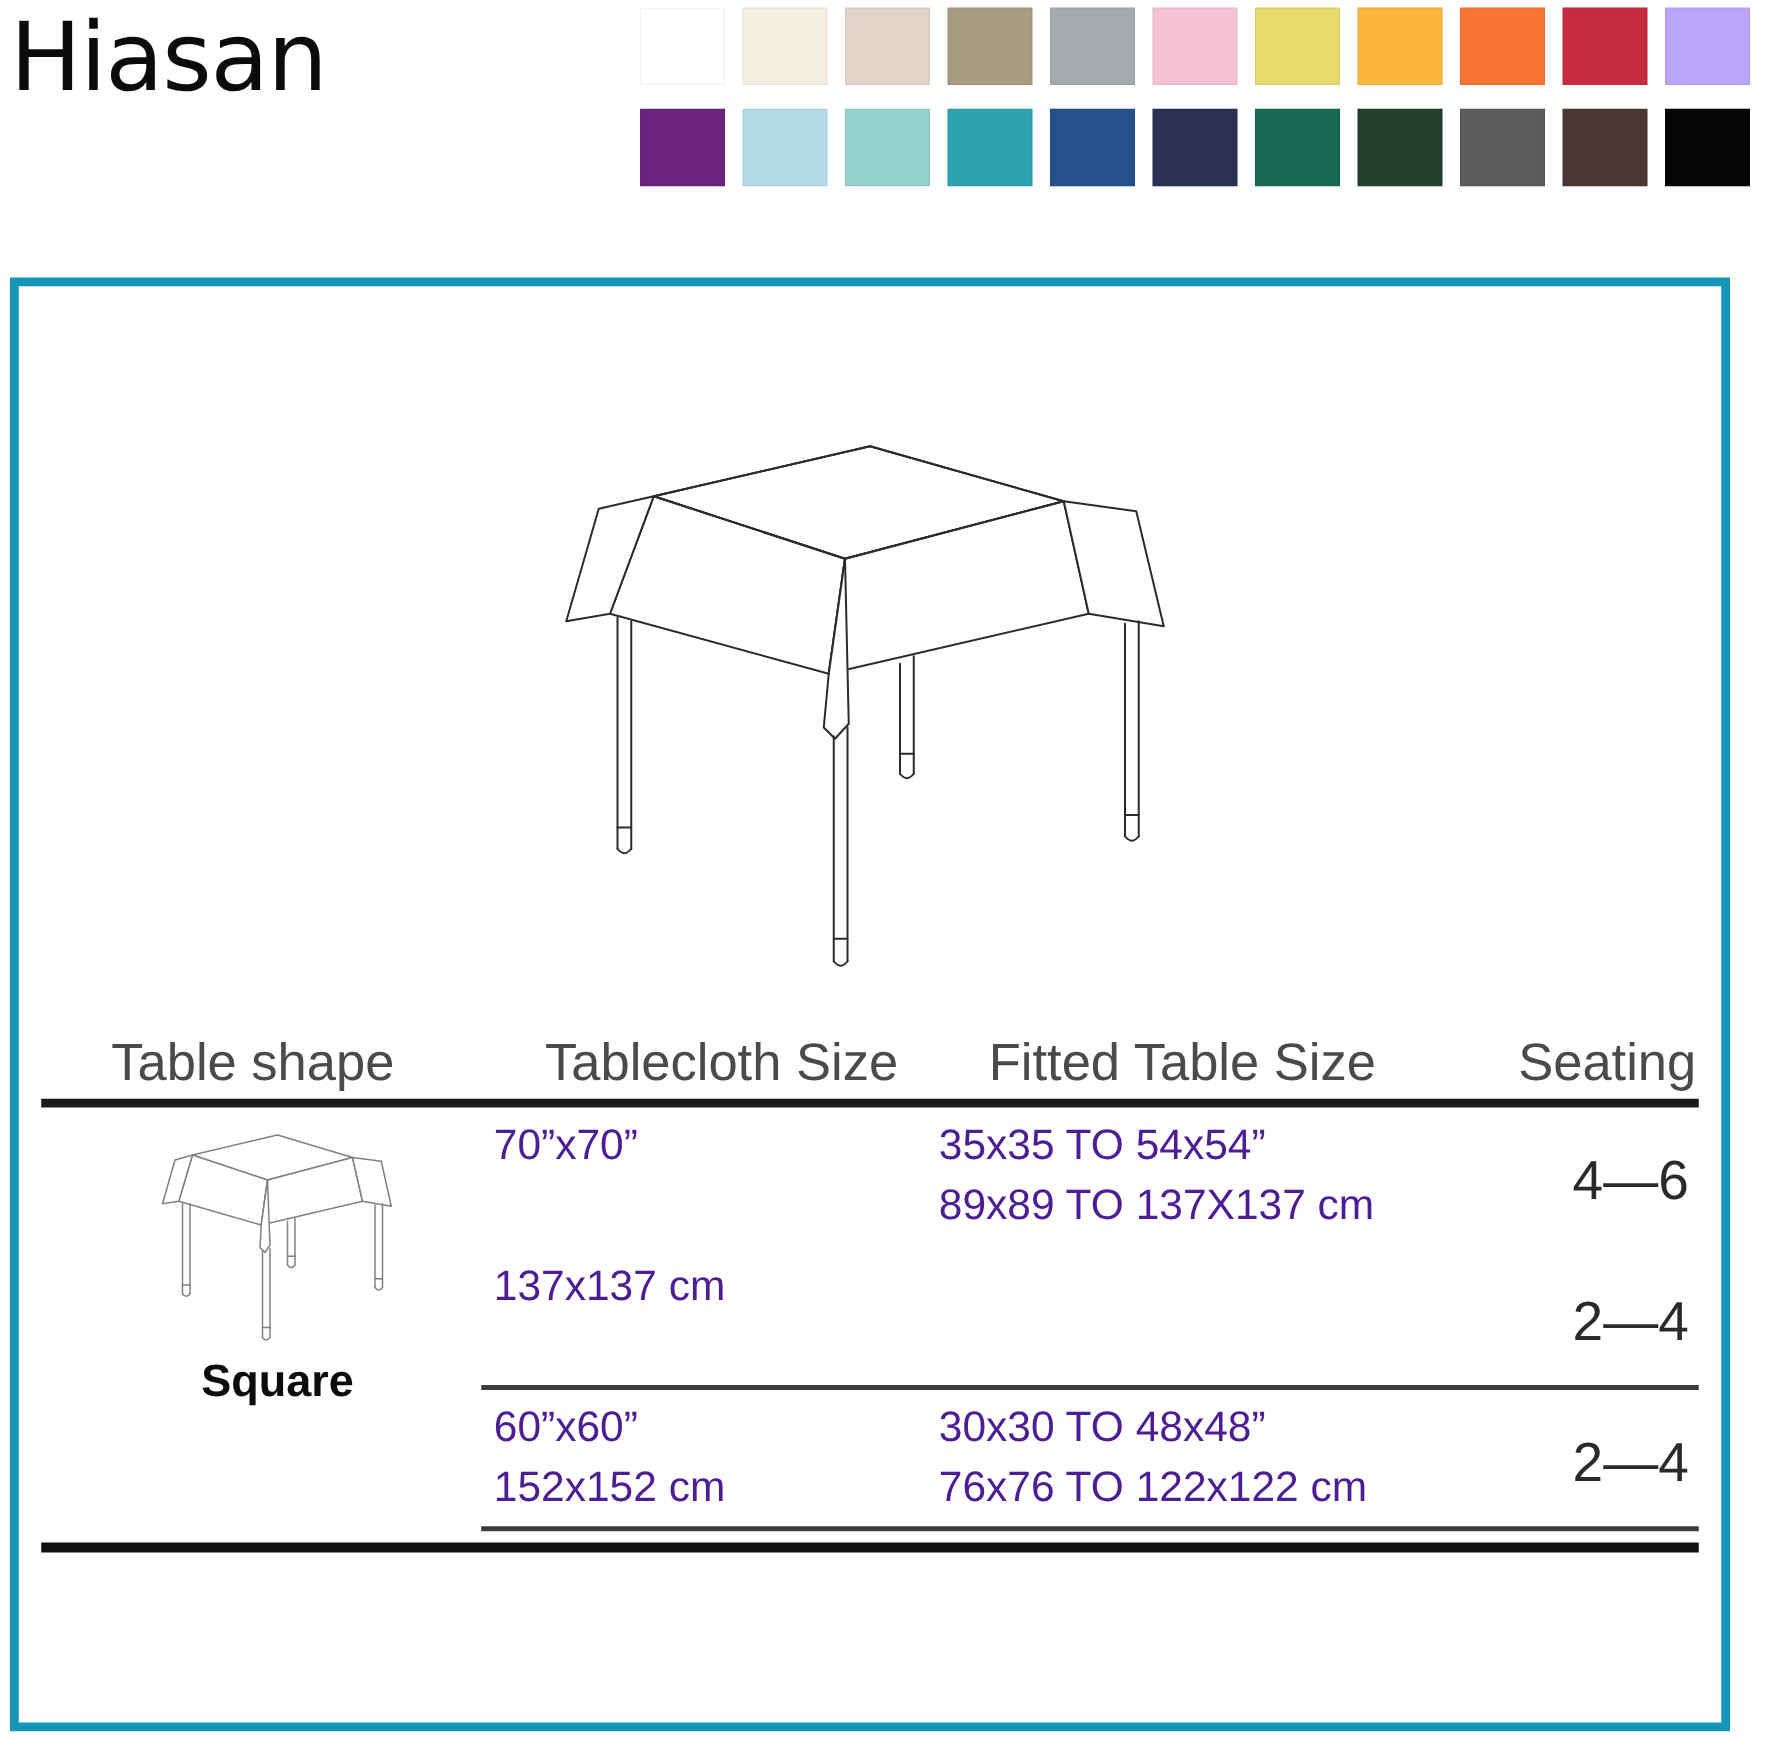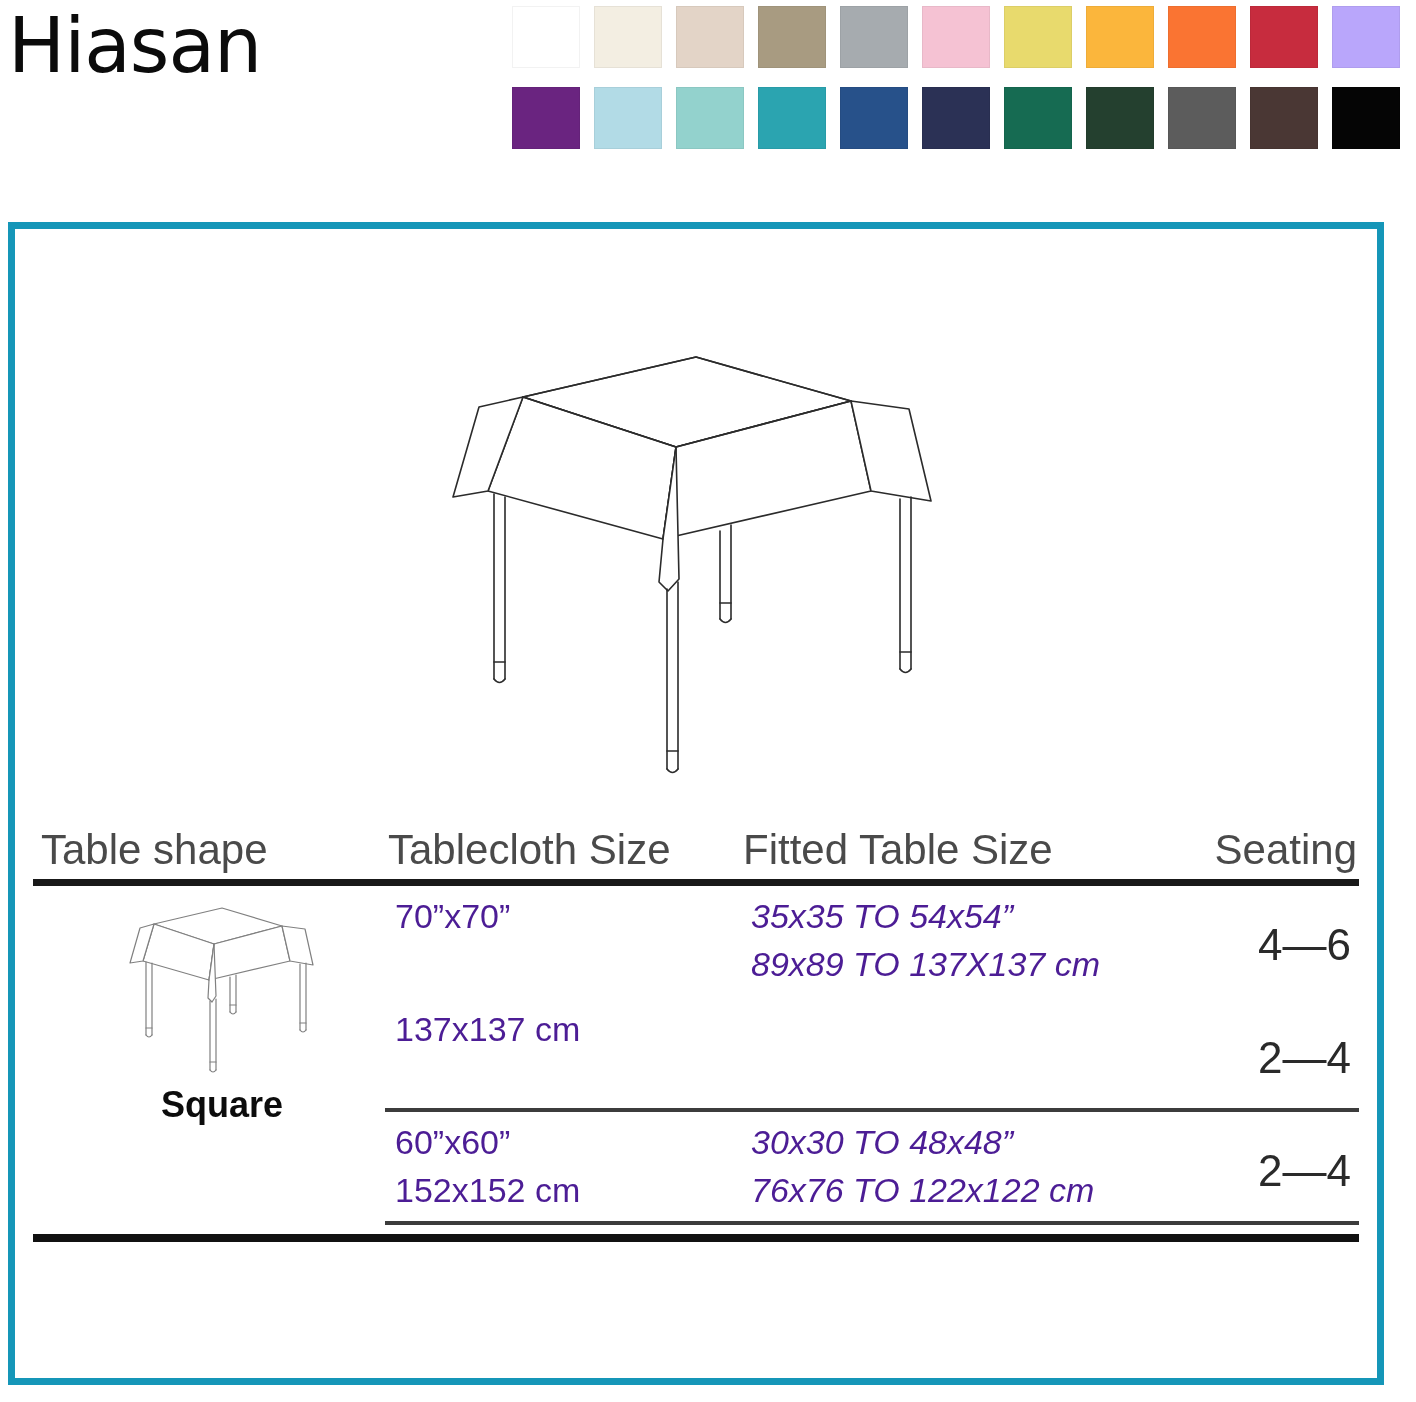--- a/index.html
+++ b/index.html
@@ -82,20 +82,21 @@
     position: relative;
     height: 62px;
   }
   .tbl-header .hcell {
     position: absolute;
     bottom: 0;
     font-size: 42px;
     color: #4a4a4a;
     white-space: nowrap;
     line-height: 1;
+    margin-left: 48px;
   }
   .h-shape   { left: 8px; }
   .h-cloth   { left: 355px; }
   .h-fitted  { left: 710px; }
   .h-seating { right: 2px; }
 
   .rule-thick {
     height: 7px;
     background: #191919;
     width: 100%;
@@ -132,21 +133,21 @@
   .data-row:nth-child(3) { top: 226px; }
 
   .cell {
     position: absolute;
     font-size: 34px;
     color: #4c1d95;
     line-height: 1.42;
     white-space: nowrap;
   }
   .c-cloth  { left: 362px; top: 6px; }
-  .c-fitted { left: 718px; top: 6px; font-style: italic; }
+  .c-fitted { left: 718px; top: 6px; }
   .c-seating {
     right: 8px;
     top: 28px;
     font-size: 44px;
     color: #2a2a2a;
   }
 
   
   #shape-cell {
     position: absolute;

